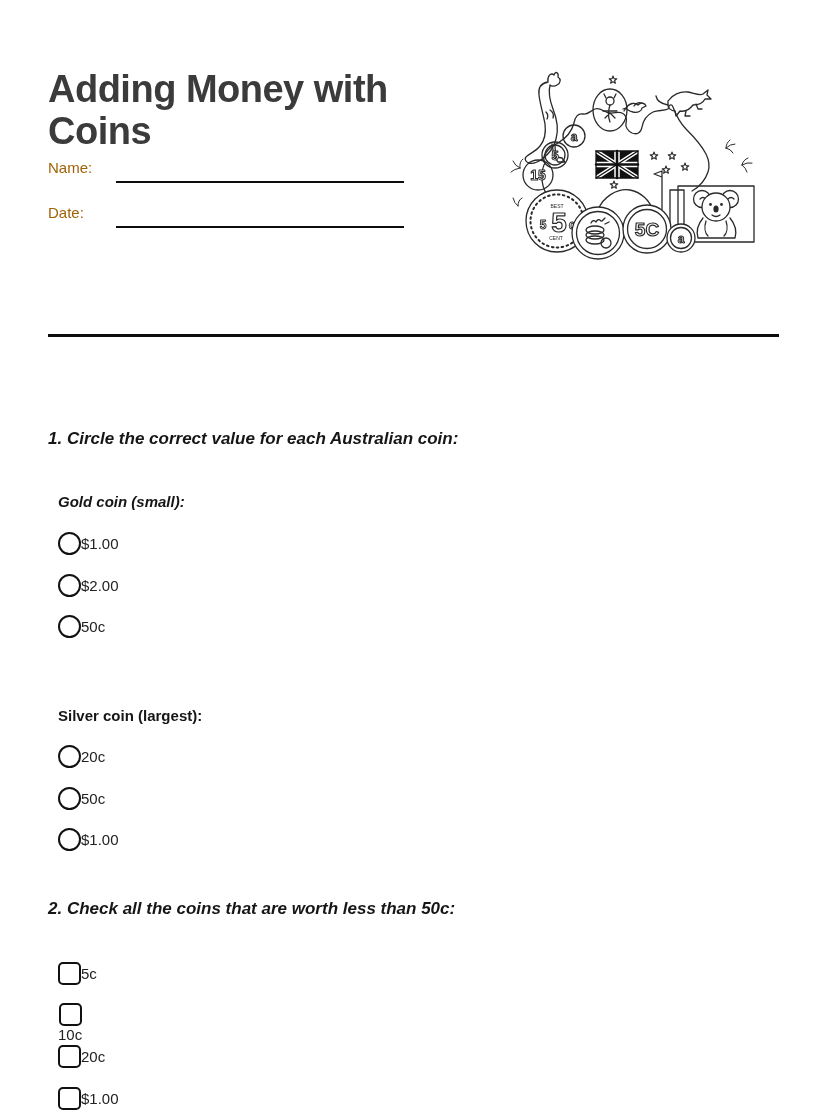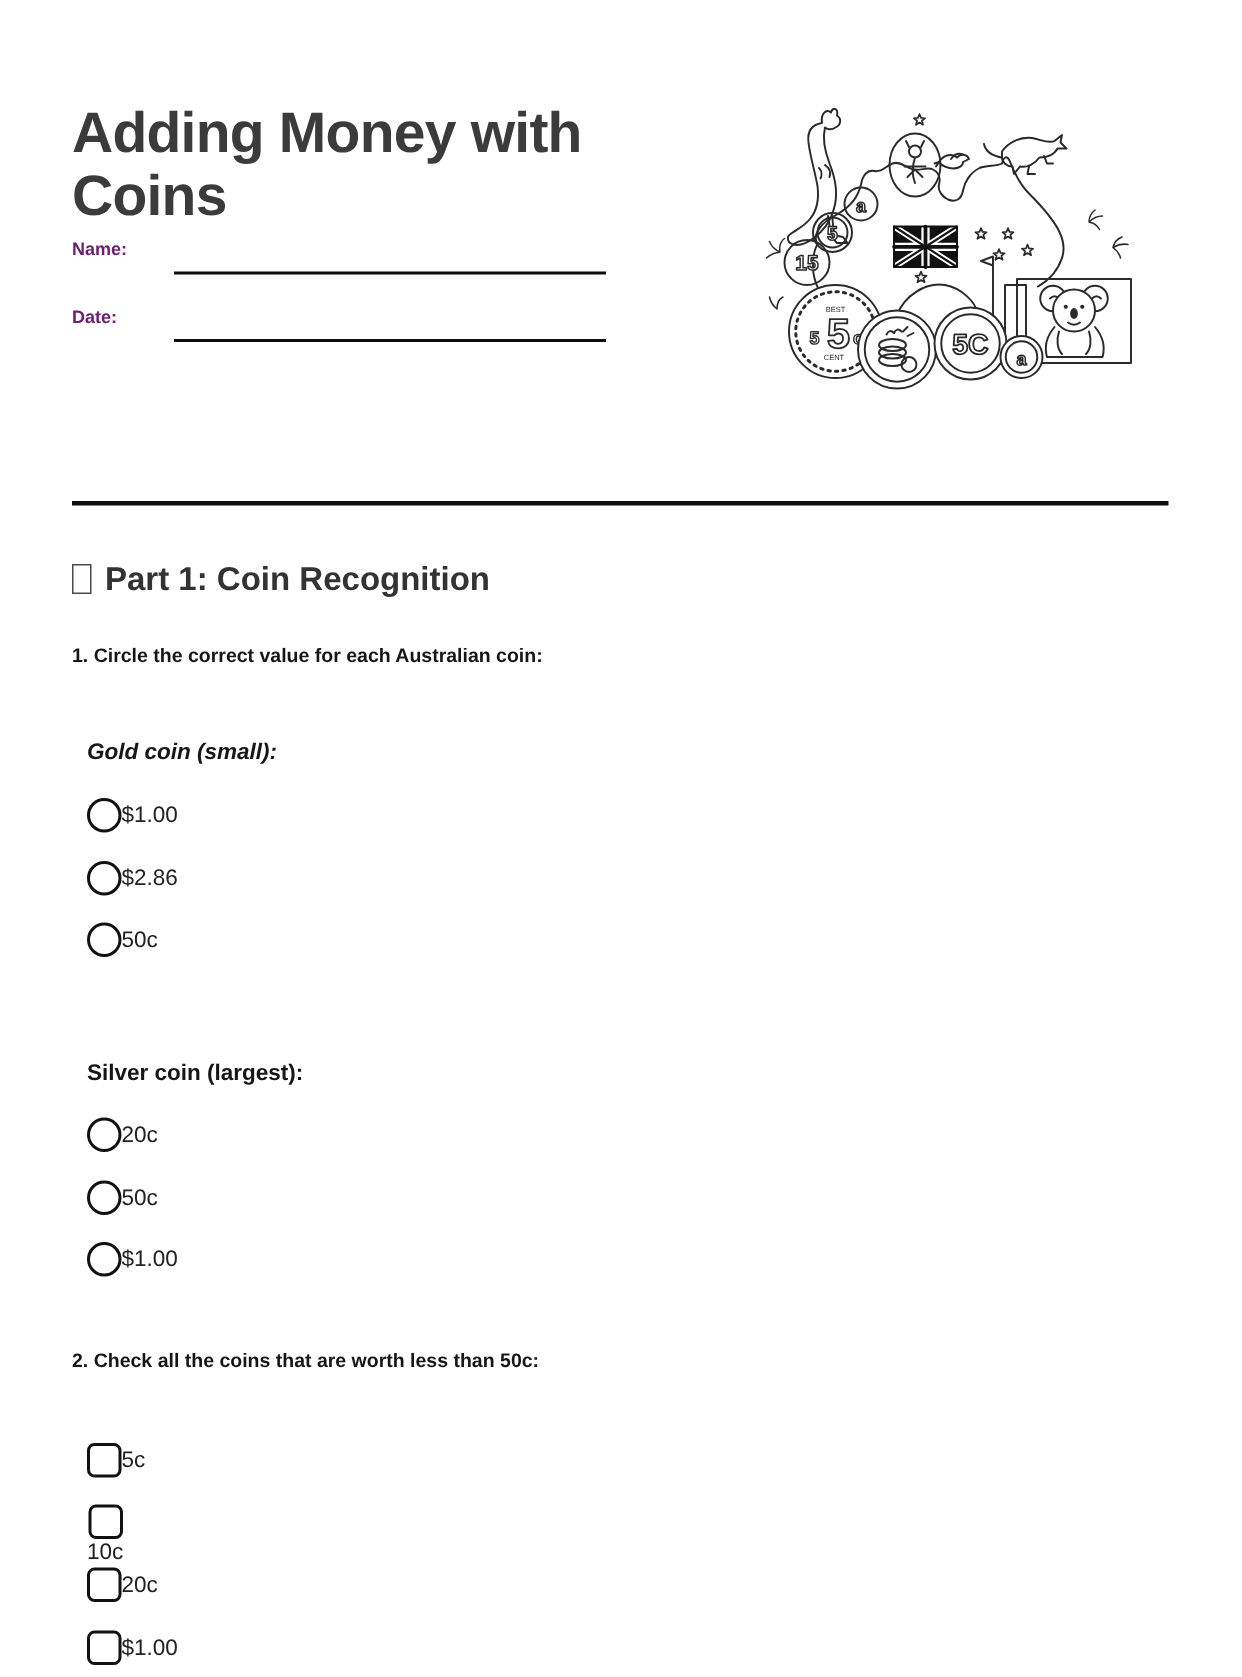--- a/index.html
+++ b/index.html
@@ -10,34 +10,34 @@
     font-family:"Liberation Sans","DejaVu Sans",sans-serif;
     color:#1f1f1f;
     overflow:hidden;
   }
   .abs{position:absolute;}
   .page-title{
     left:48px;top:44px;width:440px;
     font-size:38px;line-height:1.1;font-weight:700;color:#3b3b3b;
     letter-spacing:-0.5px;
   }
-  .field-label{font-size:12px;font-weight:700;color:#701a75;}
+  .field-label{font-size:15px;font-weight:400;color:#a16207;}
   .write-line{border-bottom:2px solid #0d0d0d;height:0;}
   .divider{left:48px;top:334px;width:731px;height:3px;background:#0d0d0d;}
   .section-heading{
     left:48px;top:373px;
     font-size:22px;font-weight:700;color:#333333;
     display:flex;align-items:center;
   }
   .tofu{
     display:inline-block;width:13px;height:20px;
     border:1.5px solid #4a4a4a;margin-right:9px;
     box-sizing:border-box;
   }
-  .question{font-size:13px;font-weight:700;color:#161616;}
+  .question{font-size:17px;font-weight:700;color:#161616;font-style:italic;}
   .group-label{font-size:15px;font-weight:700;color:#161616;}
   .opt-row{
     left:58px;display:flex;align-items:center;height:24px;
   }
   .radio{
     width:23px;height:23px;box-sizing:border-box;
     border:2.5px solid #111111;border-radius:50%;
     background:#ffffff;flex:0 0 auto;
   }
   .checkbox{
@@ -185,36 +185,32 @@
 
     <g>
       <circle cx="171" cy="170" r="14" fill="#ffffff"></circle>
       <circle cx="171" cy="170" r="10.5"></circle>
       <text x="171" y="175" text-anchor="middle" font-size="12" font-weight="700" fill="#ffffff" stroke="#2a2a2a" stroke-width="1">a</text>
     </g>
   </svg>
 
   <div class="abs divider"></div>
 
-  <div class="abs section-heading">
-    <span class="tofu"></span>
-    <span>Part 1: Coin Recognition</span>
-  </div>
 
   <div class="abs question" style="left:48px;top:429px;">1. Circle the correct value for each Australian coin:</div>
 
   <div class="abs group-label" style="left:58px;top:493px;font-style:italic;">Gold coin (small):</div>
 
   <div class="abs opt-row" style="top:531px;">
     <span class="radio"></span>
     <span class="opt-label">$1.00</span>
   </div>
   <div class="abs opt-row" style="top:573px;">
     <span class="radio"></span>
-    <span class="opt-label">$2.86</span>
+    <span class="opt-label">$2.00</span>
   </div>
   <div class="abs opt-row" style="top:614px;">
     <span class="radio"></span>
     <span class="opt-label">50c</span>
   </div>
 
   <div class="abs group-label" style="left:58px;top:707px;">Silver coin (largest):</div>
 
   <div class="abs opt-row" style="top:744px;">
     <span class="radio"></span>

